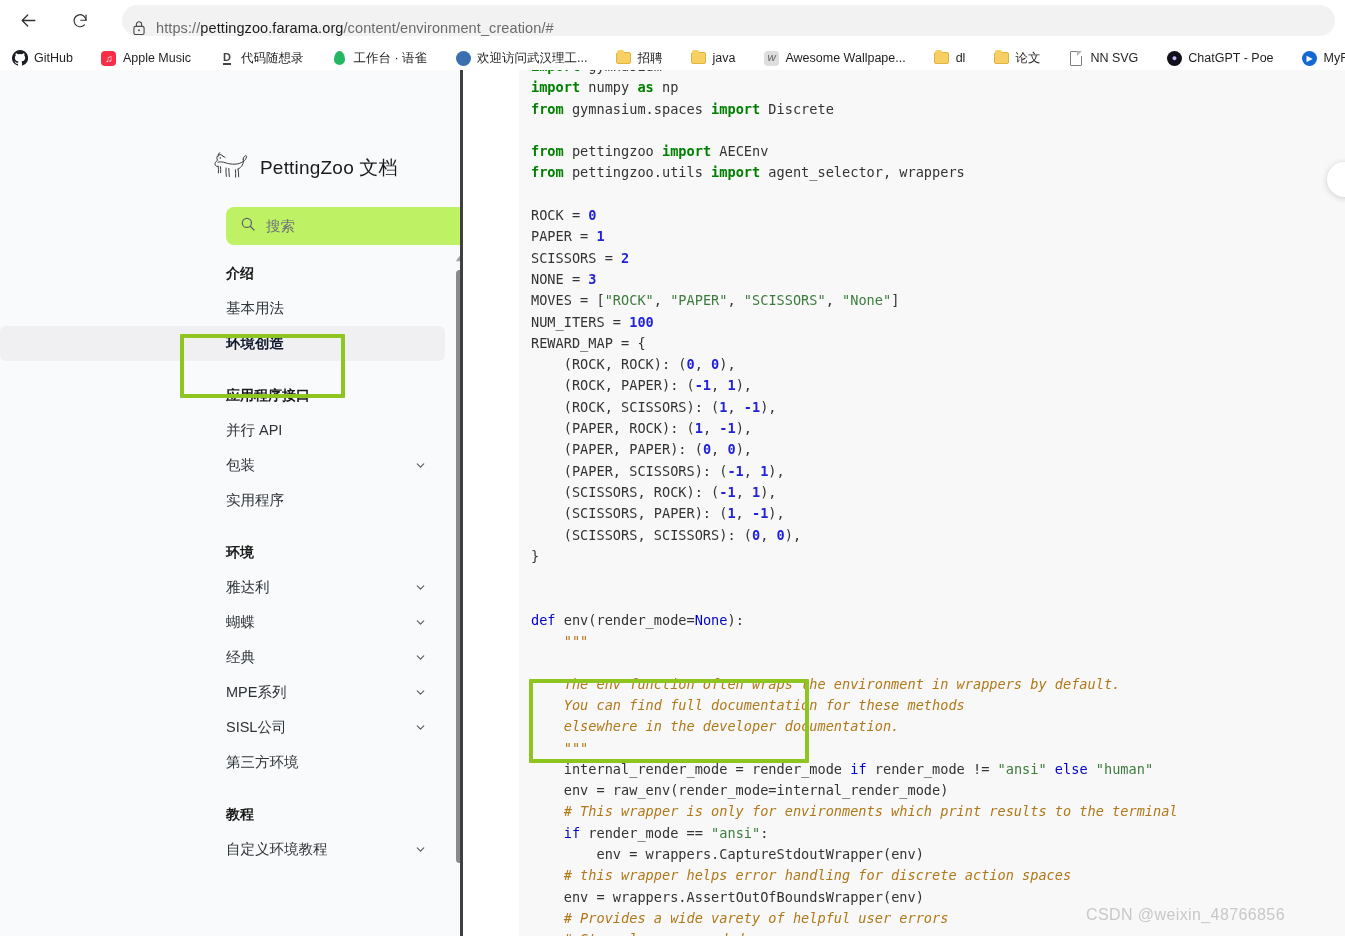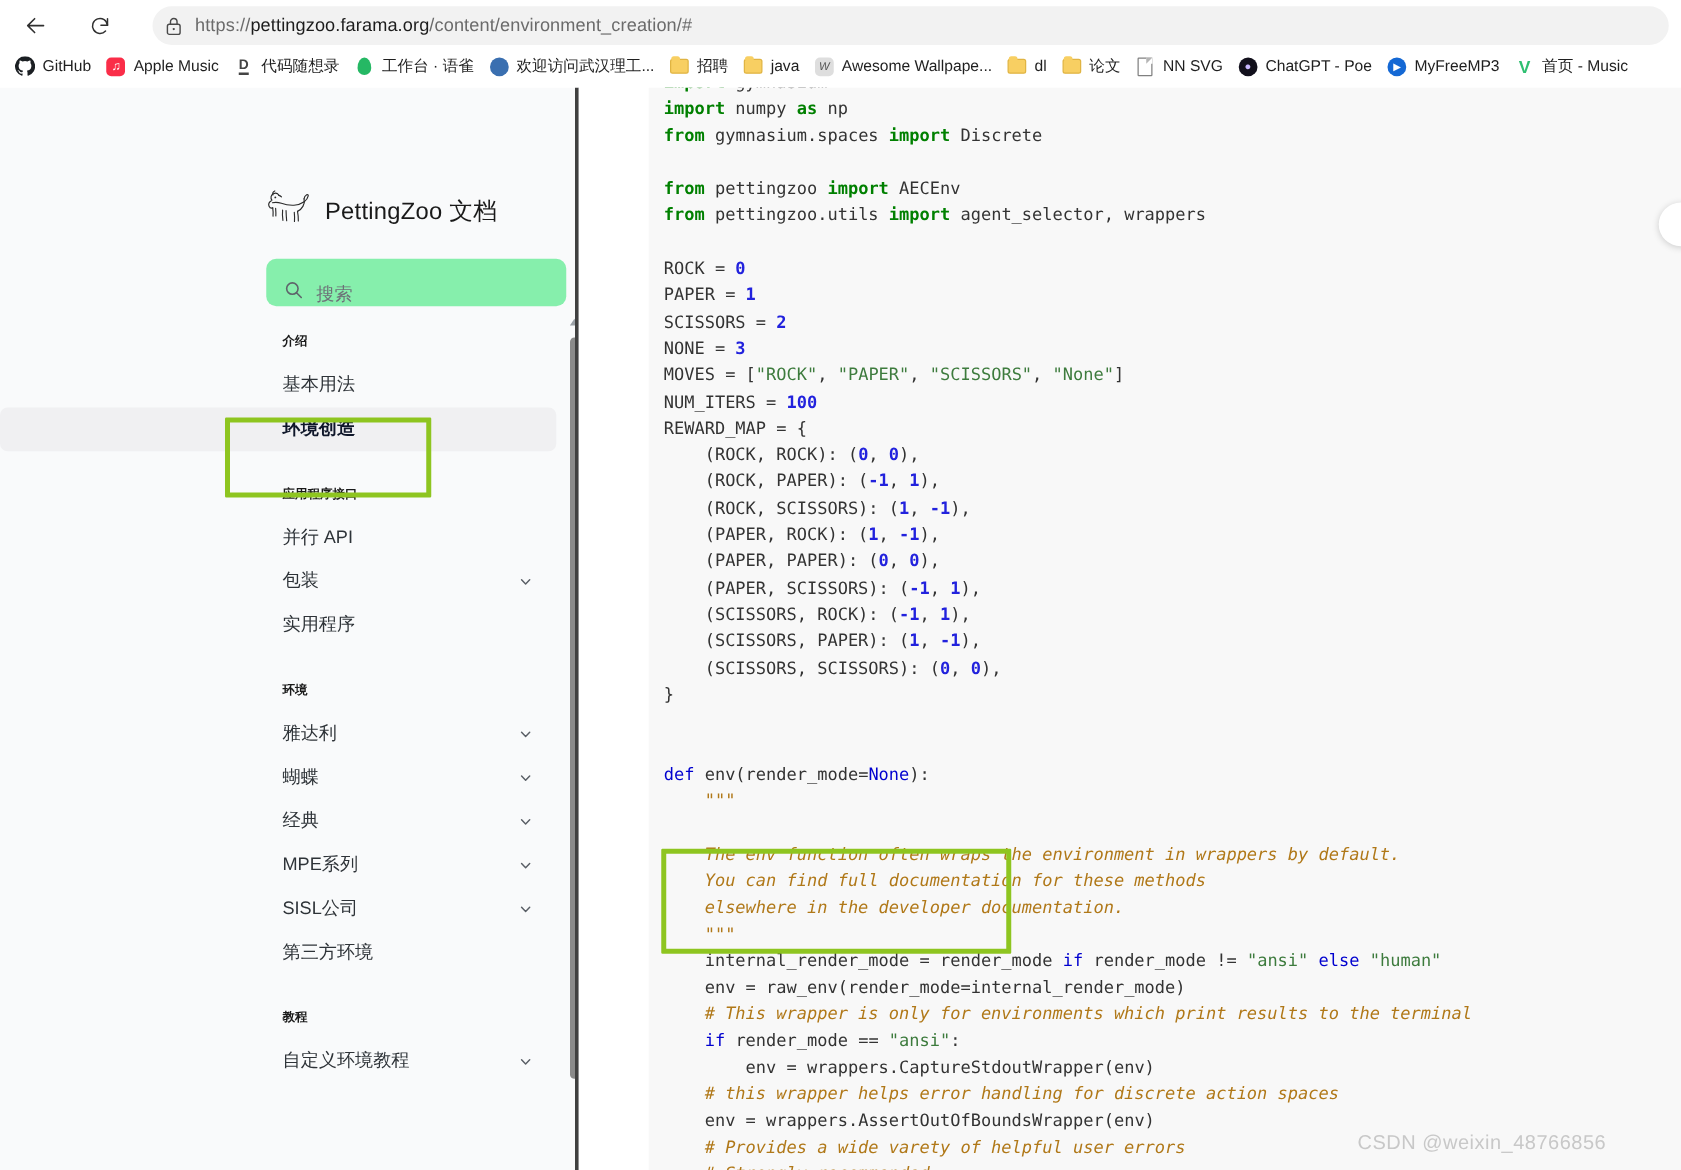--- a/index.html
+++ b/index.html
@@ -23,33 +23,33 @@
   .nav-btn {
     width: 36px; height: 36px; margin-left: 6px;
     display: flex; align-items: center; justify-content: center;
     border-radius: 6px; cursor: pointer; color: #2b2b2b;
   }
   .nav-btn:first-child { margin-left: 10px; }
   #omnibox {
     position: absolute; left: 122px; top: 5px;
     width: 1213px; height: 31px;
     background: #f2f2f2; border-radius: 16px;
-    display: flex; align-items: center;
+    display: flex; align-items: flex-end;
   }
   #lock-icon-wrap { width: 34px; display: flex; justify-content: center; align-items: center; }
   #url-text {
     font-size: 14.5px; color: #6b6b6b; letter-spacing: .1px;
     white-space: nowrap; overflow: hidden;
   }
   #url-text .host { color: #1c1c1c; }
 
   #bookmarks-row {
     position: absolute; left: 0; top: 41px; width: 1345px; height: 29px;
-    display: flex; align-items: flex-start; padding-left: 6px;
-    white-space: nowrap; overflow: hidden;
+    display: flex; align-items: flex-end; padding-left: 6px;
+    white-space: nowrap; overflow: hidden; gap: 16px;
   }
   .bm {
     display: flex; align-items: center; height: 24px;
     padding: 0 6px; border-radius: 5px; cursor: pointer;
     font-size: 12.5px; color: #1f1f1f; flex: 0 0 auto;
   }
   .bm .bm-ico {
     width: 16px; height: 16px; margin-right: 6px;
     display: flex; align-items: center; justify-content: center;
     flex: 0 0 auto;
@@ -88,33 +88,33 @@
     position: absolute; left: 0; top: 0; width: 463px; height: 866px;
     background: #f9fafb; border-right: 3px solid #404040;
     overflow: hidden;
   }
   #sidebar-brand {
     position: absolute; left: 210px; top: 80px;
     display: flex; align-items: center; gap: 10px;
   }
   #brand-title { font-size: 19px; color: #1a1a1a; letter-spacing: .2px; }
   #search-box {
-    position: absolute; left: 213px; top: 137px;
+    position: absolute; left: 226px; top: 137px;
     width: 240px; height: 38px;
-    background: #86efac; border-radius: 8px;
-    display: flex; align-items: flex-end; padding: 0 14px; cursor: text;
+    background: #bef264; border-radius: 8px;
+    display: flex; align-items: center; padding: 0 14px; cursor: text;
   }
   #search-placeholder { font-size: 14.5px; color: #6d7178; margin-left: 10px; }
 
   #nav-scroll {
     position: absolute; left: 0; top: 186px; width: 463px; height: 680px;
     overflow: hidden;
   }
   .nav-section-title {
-    font-size: 10px; font-weight: bold; color: #1a1a1a;
+    font-size: 14px; font-weight: bold; color: #1a1a1a;
     padding: 0 0 0 226px; height: 35px; line-height: 35px;
   }
   .nav-item {
     height: 35px; line-height: 35px; position: relative;
     font-size: 14.5px; color: #2e3338; cursor: pointer;
     padding-left: 226px; padding-right: 40px;
     margin: 0 18px 0 0; border-radius: 6px;
     white-space: nowrap;
   }
   .nav-item.active { background: #f0f0f2; font-weight: bold; color: #0f172a; }

